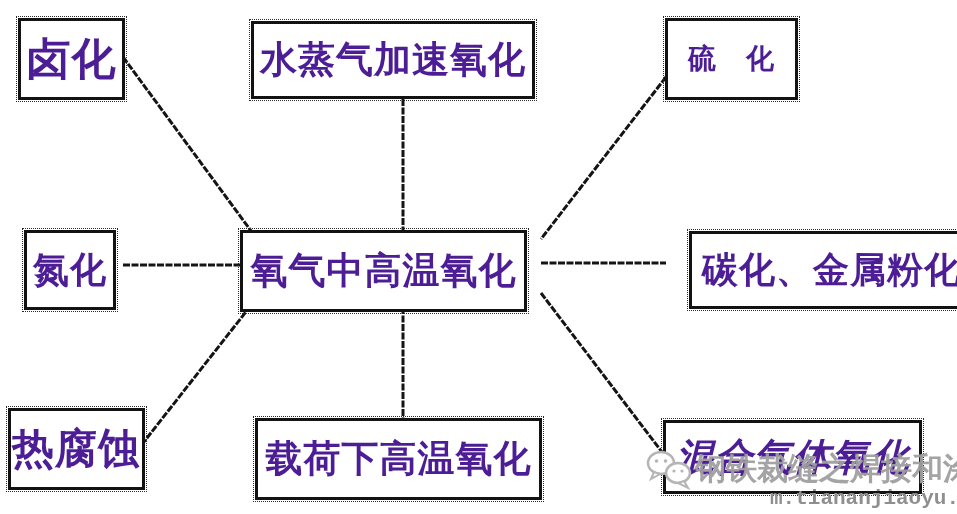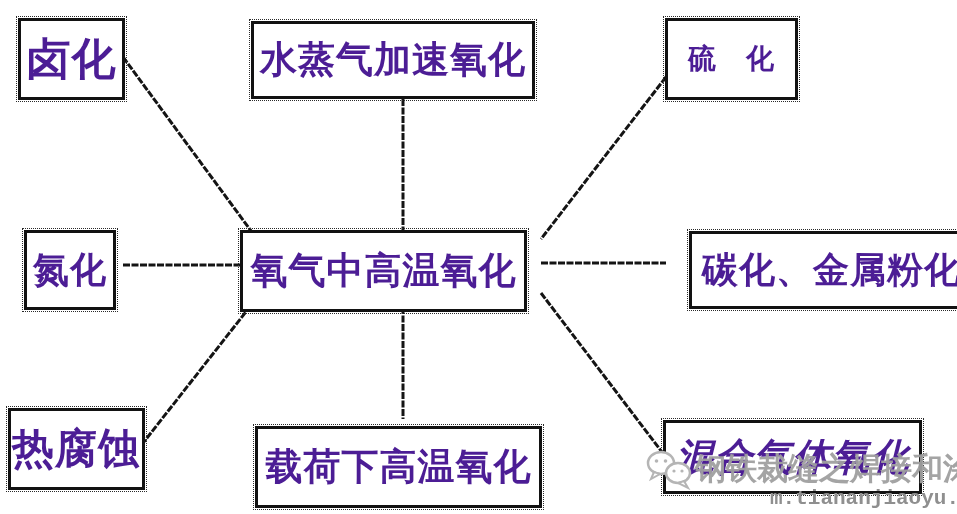--- a/index.html
+++ b/index.html
@@ -40,21 +40,21 @@
     letter-spacing: 1px;
   }
   
   .node-halogenation        { left: 18px;  top: 18px;  width: 107px; height: 82px; font-size: 44px; }
   .node-steam               { left: 251px; top: 21px;  width: 284px; height: 78px; font-size: 37px; }
   .node-sulfidation         { left: 665px; top: 18px;  width: 133px; height: 82px; font-size: 28px; }
   .node-nitridation         { left: 17px;  top: 230px; width: 92px; height: 80px; font-size: 36px; margin-left: 7px; }
   .node-center              { left: 240px; top: 230px; width: 287px; height: 82px; font-size: 37px; }
   .node-carburization       { left: 665px; top: 231px; width: 285px; height: 78px; font-size: 36px; margin-left: 24px; }
   .node-hot-corrosion       { left: 8px;   top: 408px; width: 137px; height: 82px; font-size: 42px; }
-  .node-load-oxidation      { left: 255px; top: 418px; width: 287px; height: 82px; font-size: 37px; margin-top: 8px; }
+  .node-load-oxidation      { left: 255px; top: 418px; width: 287px; height: 82px; font-size: 37px; }
   .node-mixed-gas           { left: 663px; top: 420px; width: 259px; height: 74px; font-size: 38px; font-style: italic; }
 
   .watermark {
     position: absolute;
     left: 646px;
     top: 446px;
     z-index: 3;
     display: flex;
     align-items: center;
     color: #a0a0a0;

